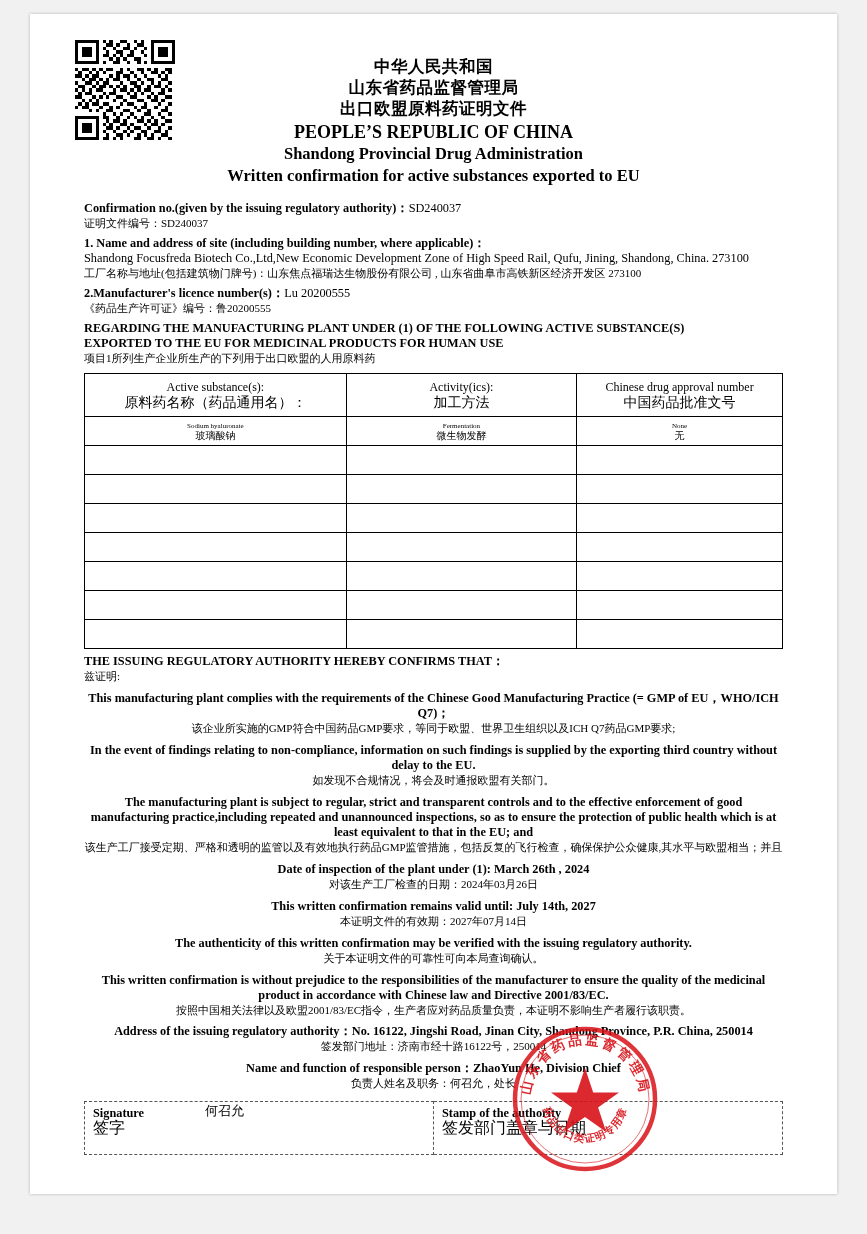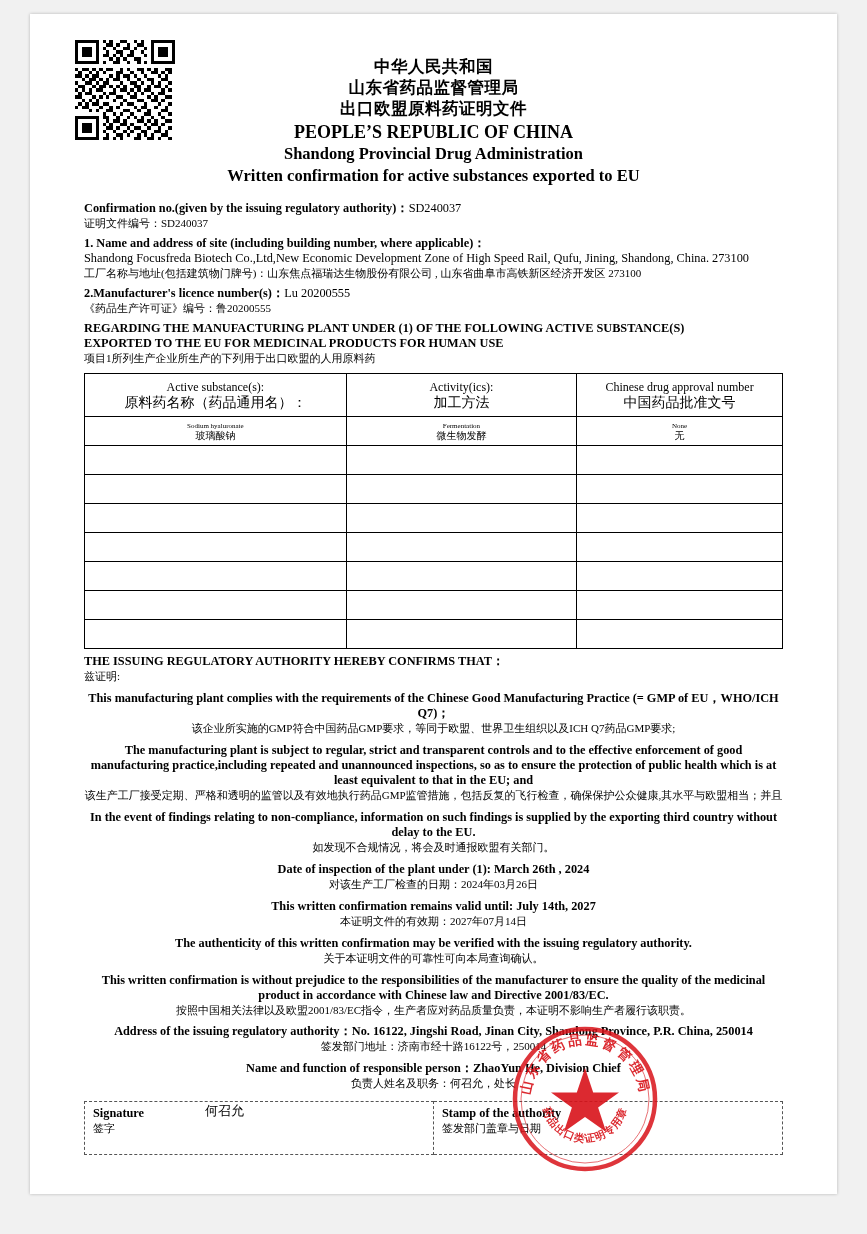--- a/index.html
+++ b/index.html
@@ -125,21 +125,21 @@
     border: 1px dashed #555;
     height: 44px;
     vertical-align: top;
     padding: 4px 8px;
     font-size: 12.3px;
     position: relative;
   }
   .sig-table .lbl-en { font-weight: bold; }
   .sig-table .lbl-cn {
     font-family: Liberation Serif, serif;
-    font-size: 11px;
+    font-size: 16px;
   }
   .sig-name {
     position: absolute;
     left: 120px;
     top: 2px;
     font-family: "DejaVu Sans", sans-serif;
     font-size: 13px;
   }
 
   .stamp {
@@ -504,27 +504,27 @@
       <div class="enline b">THE ISSUING REGULATORY AUTHORITY HEREBY CONFIRMS THAT：</div>
       <div class="cnline">兹证明:</div>
     </div>
 
     <div class="para">
       <div class="enline">This manufacturing plant complies with the requirements of the Chinese Good Manufacturing Practice (= GMP of EU，WHO/ICH Q7)；</div>
       <div class="cnline">该企业所实施的GMP符合中国药品GMP要求，等同于欧盟、世界卫生组织以及ICH Q7药品GMP要求;</div>
     </div>
 
     <div class="para">
+      <div class="enline">In the event of findings relating to non-compliance, information on such findings is supplied by the exporting third country without delay to the EU.</div>
+      <div class="cnline">如发现不合规情况，将会及时通报欧盟有关部门。</div>
+    </div>
+
+    <div class="para">
       <div class="enline">The manufacturing plant is subject to regular, strict and transparent controls and to the effective enforcement of good manufacturing practice,including repeated and unannounced inspections, so as to ensure the protection of public health which is at least equivalent to that in the EU; and</div>
       <div class="cnline">该生产工厂接受定期、严格和透明的监管以及有效地执行药品GMP监管措施，包括反复的飞行检查，确保保护公众健康,其水平与欧盟相当；并且</div>
-    </div>
-
-    <div class="para">
-      <div class="enline">In the event of findings relating to non-compliance, information on such findings is supplied by the exporting third country without delay to the EU.</div>
-      <div class="cnline">如发现不合规情况，将会及时通报欧盟有关部门。</div>
     </div>
 
     <div class="para">
       <div class="enline"><span class="b">Date of inspection of the plant under (1):</span> <span>March 26th , 2024</span></div>
       <div class="cnline"><span>对该生产工厂检查的日期：</span><span>2024年03月26日</span></div>
     </div>
 
     <div class="para">
       <div class="enline"><span class="b">This written confirmation remains valid until:</span> <span>July 14th, 2027</span></div>
       <div class="cnline"><span>本证明文件的有效期：</span><span>2027年07月14日</span></div>

